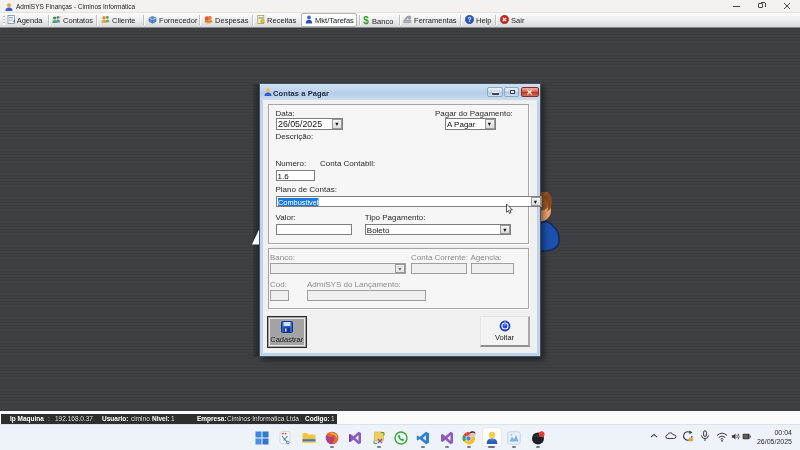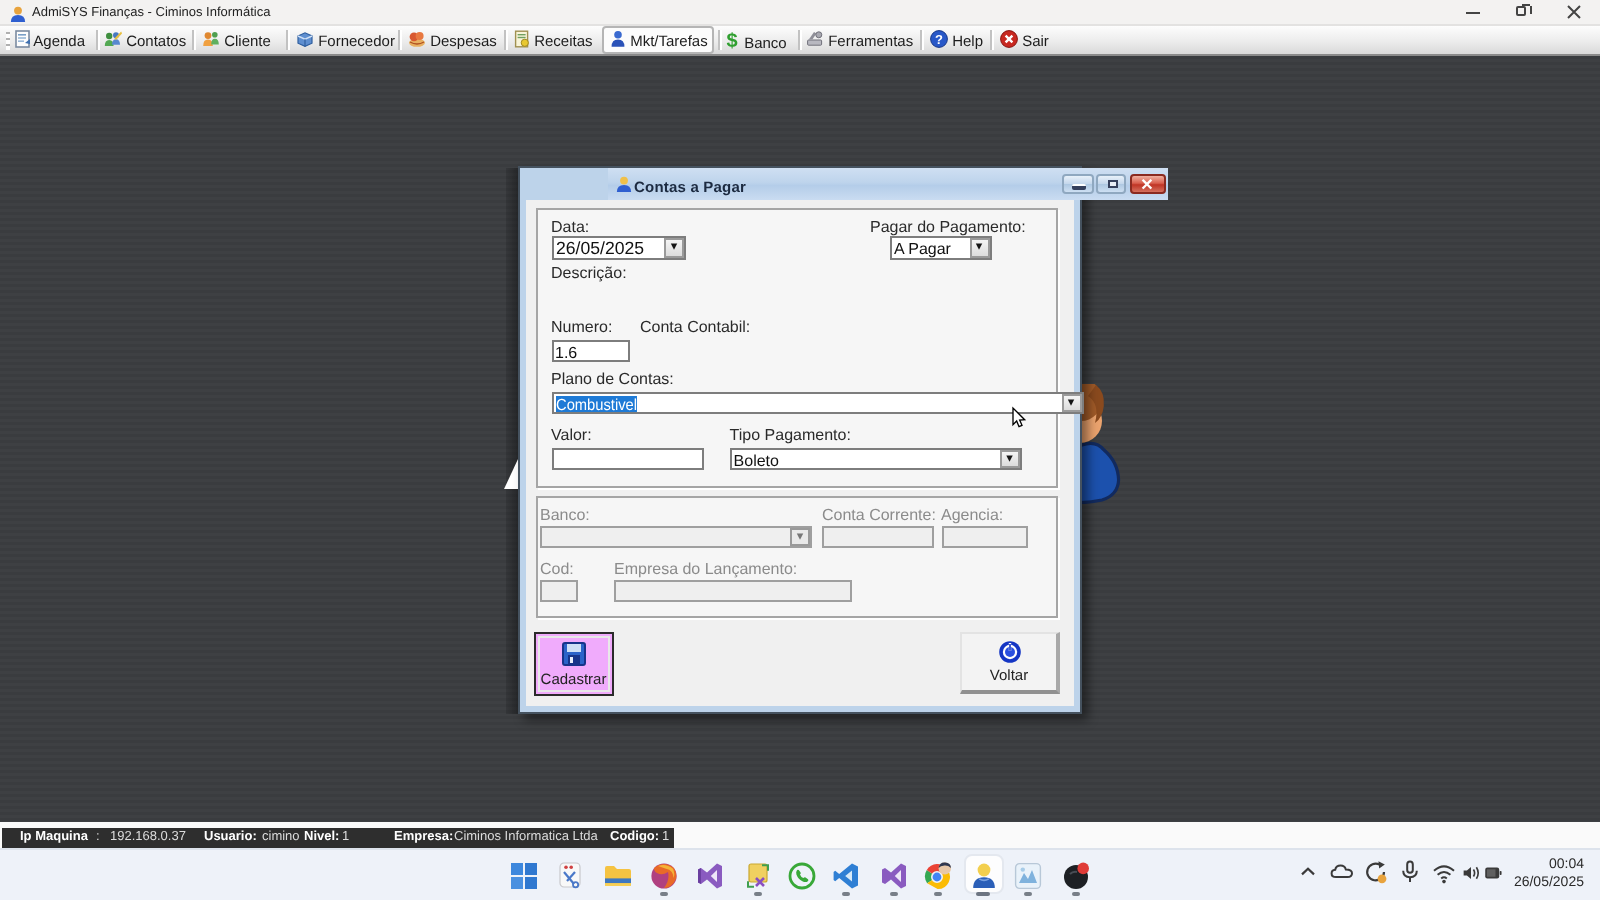--- a/index.html
+++ b/index.html
@@ -19,21 +19,21 @@
 #taskbar { position:absolute; left:0; top:424px; width:800px; height:26px; background:#eef2f9; border-top:1px solid #dde3ec; }
 .tk { position:absolute; top:431px; width:14px; height:14px; }
 .tkdot { position:absolute; top:446px; width:4px; height:1.5px; border-radius:1px; background:#787f88; }
 #activebox { position:absolute; left:481.5px; top:426.5px; width:20px; height:20.5px; background:#fdfdfe; border:1px solid #e4e8ef; border-radius:4px; }
 #tray { position:absolute; top:424px; left:645px; height:26px; }
 #clock { position:absolute; right:8px; top:428px; text-align:right; font-size:7px; color:#2a2a2a; line-height:9px; }
 
 #dlg { position:absolute; left:259px; top:83px; width:282px; height:274px;
   background:#bdd3ea; border:1px solid #45525f; box-shadow:3px 3px 5px rgba(0,0,0,0.45); }
 #dlgtitle { position:absolute; left:0; top:0; width:280px; height:16px;
-  background:linear-gradient(#cfdff2,#bed4ec 45%,#b4cde9 55%,#cadcf1);margin-left:44px; }
+  background:linear-gradient(#cfdff2,#bed4ec 45%,#b4cde9 55%,#cadcf1); }
 #dlgtitle .t { position:absolute; left:13px; top:4.5px; font-size:7.5px; color:#1c2a40; font-weight:bold; letter-spacing:0.1px; }
 #dlgbody { position:absolute; left:3px; top:16px; width:274px; height:253px; background:#f0f0f0; }
 .panel { position:absolute; background:#f6f6f6; border:1px solid #a5a5a5; box-shadow:1px 1px 0 #ffffff; }
 .lbl { position:absolute; font-size:8px; color:#2a2a2a; white-space:nowrap; }
 .lbl2 { position:absolute; font-size:8px; color:#8b8b8b; white-space:nowrap; }
 .fld { position:absolute; background:#ffffff; border:1px solid #7d7d7d; font-size:8px; color:#111; line-height:9px; padding:1px 0 0 1px; white-space:nowrap; overflow:hidden; }
 .fldd { position:absolute; background:#efefef; border:1px solid #9f9f9f; }
 .cbtn { position:absolute; top:0px; right:0px; width:10px; height:9px; background:linear-gradient(#f4f4f4,#dcdcdc); border:1px solid #9a9a9a; font-size:6.5px; color:#151515; text-align:center; line-height:8.5px; }
 .btn { position:absolute; font-size:7.5px; color:#222; text-align:center; }
 </style>
@@ -173,24 +173,24 @@
     <div class="fld" style="left:101.8px;top:123.8px;width:146px;height:11.2px"><span>Boleto</span><span class="cbtn">▾</span></div>
     <div class="lbl2" style="left:7px;top:152.5px">Banco:</div>
     <div class="lbl2" style="left:148px;top:152.5px">Conta Corrente:</div>
     <div class="lbl2" style="left:207.5px;top:152.5px">Agencia:</div>
     <div class="fldd" style="left:6.5px;top:163px;width:136.5px;height:11px">
         <span class="cbtn" style="background:#e9e9e9;color:#777">▾</span>
       </div>
     <div class="fldd" style="left:148px;top:163px;width:56px;height:11px"></div>
     <div class="fldd" style="left:208px;top:163px;width:42.5px;height:11px"></div>
     <div class="lbl2" style="left:7px;top:180px">Cod:</div>
-    <div class="lbl2" style="left:44px;top:180px">Empresa do Lançamento:</div>
+    <div class="lbl2" style="left:44px;top:180px">AdmiSYS do Lançamento:</div>
     <div class="fldd" style="left:6.5px;top:189.5px;width:19.5px;height:11px"></div>
     <div class="fldd" style="left:44px;top:189.5px;width:118.5px;height:11px"></div>
-    <div class="btn" style="left:4px;top:215.5px;width:39.5px;height:32px;background:#f0abfc;border:1.5px solid #2b2b2b;outline:1px solid #e8e8e8;outline-offset:-3px">
+    <div class="btn" style="left:4px;top:215.5px;width:39.5px;height:32px;background:#a3a3a3;border:1.5px solid #2b2b2b;outline:1px solid #e8e8e8;outline-offset:-3px">
       <svg style="position:absolute;left:13px;top:4px" width="12" height="12" viewBox="0 0 12 12">
           <rect x="0.5" y="0.5" width="11" height="11" rx="1" fill="#2b63c9" stroke="#17348a"></rect>
           <rect x="2.5" y="1" width="7" height="4" fill="#cfe0f5"></rect>
           <rect x="3" y="6.5" width="6" height="5" fill="#17348a"></rect>
           <rect x="4" y="7.5" width="1.5" height="3" fill="#e8eefb"></rect>
         </svg>
       <div style="position:absolute;left:0;right:0;bottom:3px">Cadastrar</div>
     </div>
     <div class="btn" style="left:217px;top:215.5px;width:50px;height:31.5px;background:#f3f3f3;border:1px solid #e3e3e3;border-bottom:2px solid #909090;border-right:2px solid #a8a8a8">
       <svg style="position:absolute;left:18px;top:3px" width="12" height="12" viewBox="0 0 12 12">

